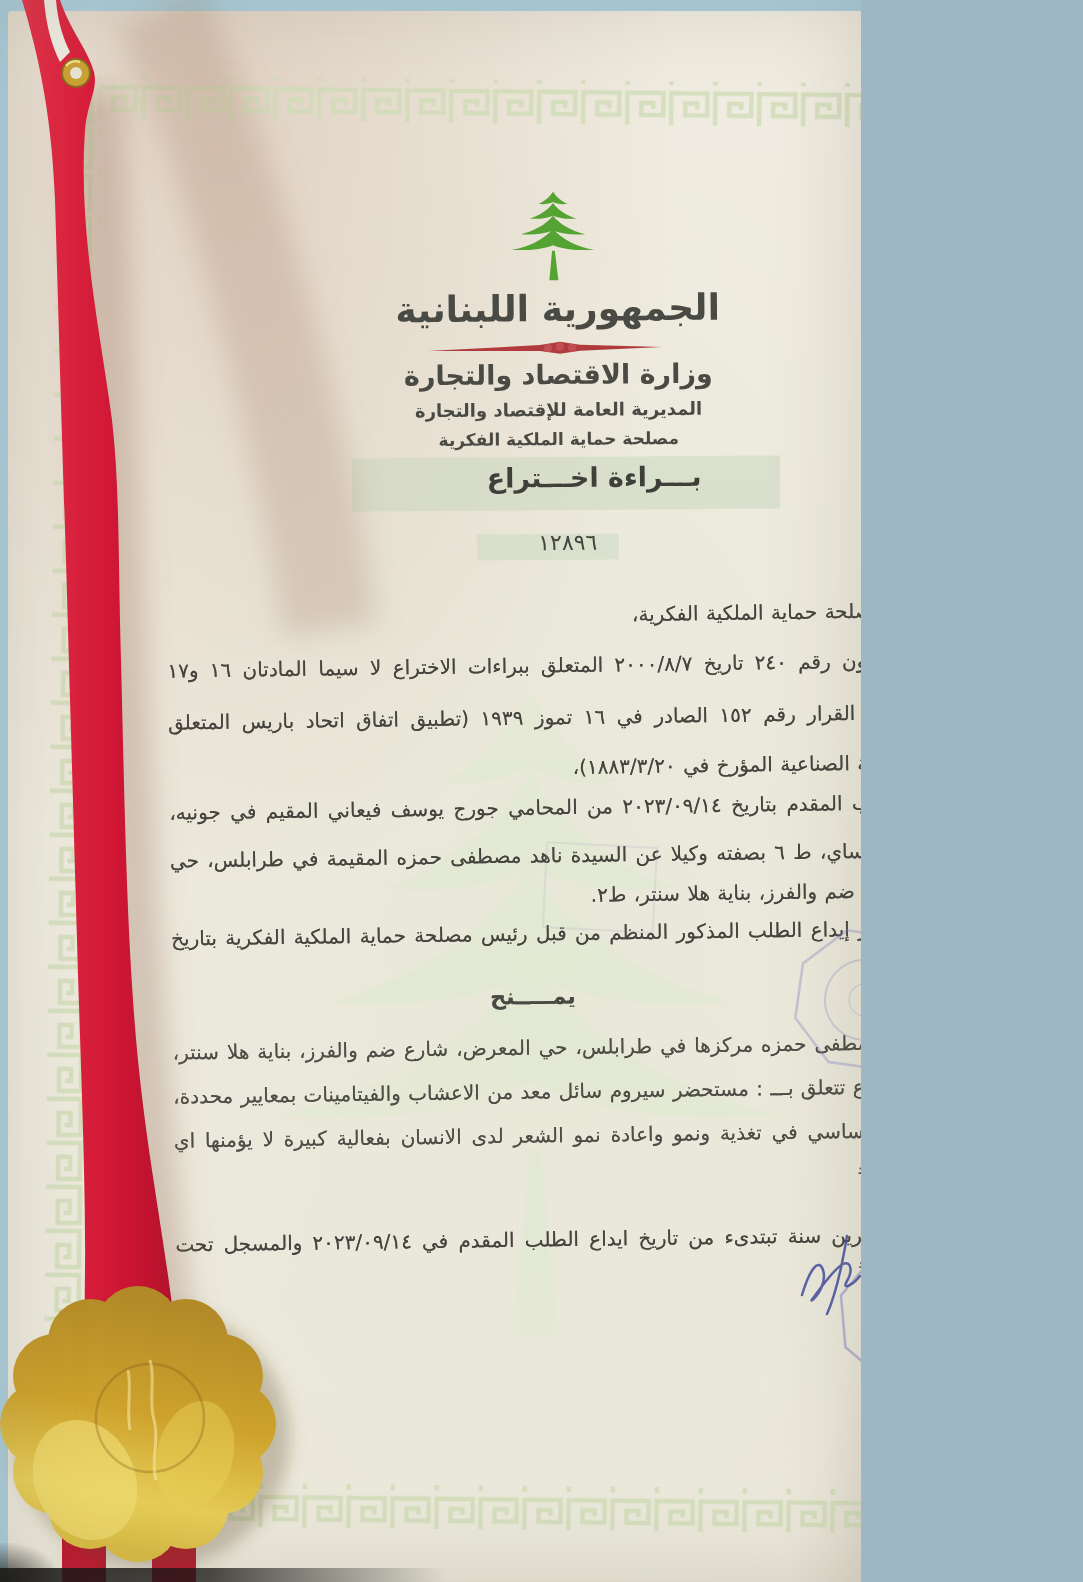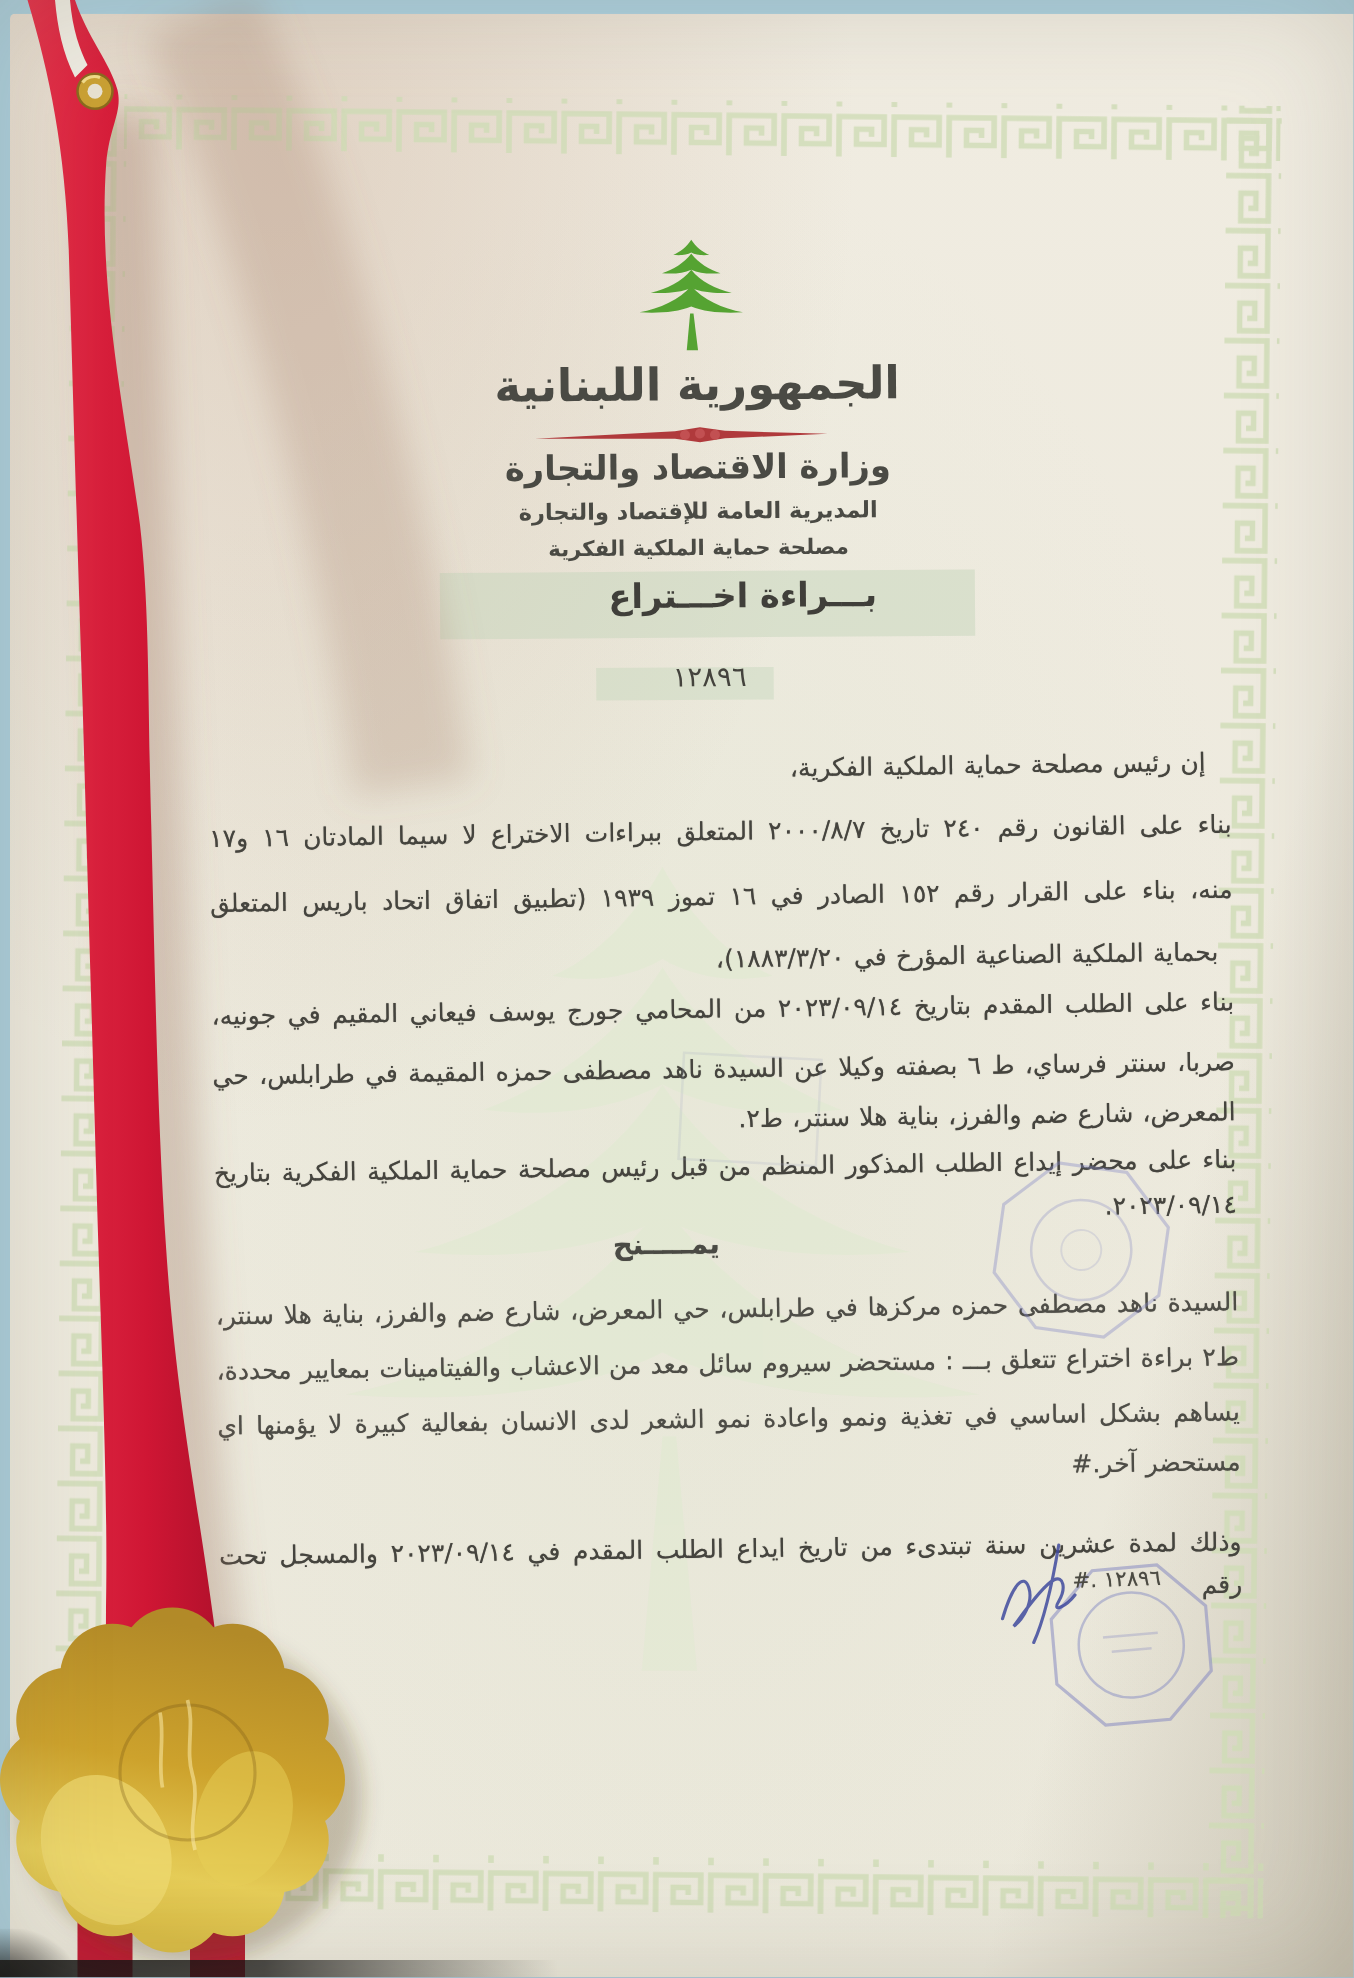--- a/index.html
+++ b/index.html
@@ -1,18 +1,18 @@
 <!DOCTYPE html>
 <html lang="ar"><head>
 <meta charset="utf-8">
 <style>
   html,body{margin:0;padding:0;background:#9db8c4;}
   *{box-sizing:border-box;}
   .canvas{
-    position:relative;width:1083px;height:1582px;overflow:hidden;
+    position:relative;width:861px;height:1582px;overflow:hidden;
     background:#abcfdd;
     font-family:"DejaVu Sans",sans-serif;
   }
   
   .paper{
     position:absolute;left:8px;top:11px;width:1075px;height:1571px;
     background:
       linear-gradient(105deg, rgba(205,190,175,0) 80%, rgba(150,140,118,.38) 99%),
       radial-gradient(ellipse at 20% 6%, rgba(185,145,120,.28), transparent 38%),
       radial-gradient(ellipse at 50% 58%, rgba(213,224,198,.22), transparent 62%),

